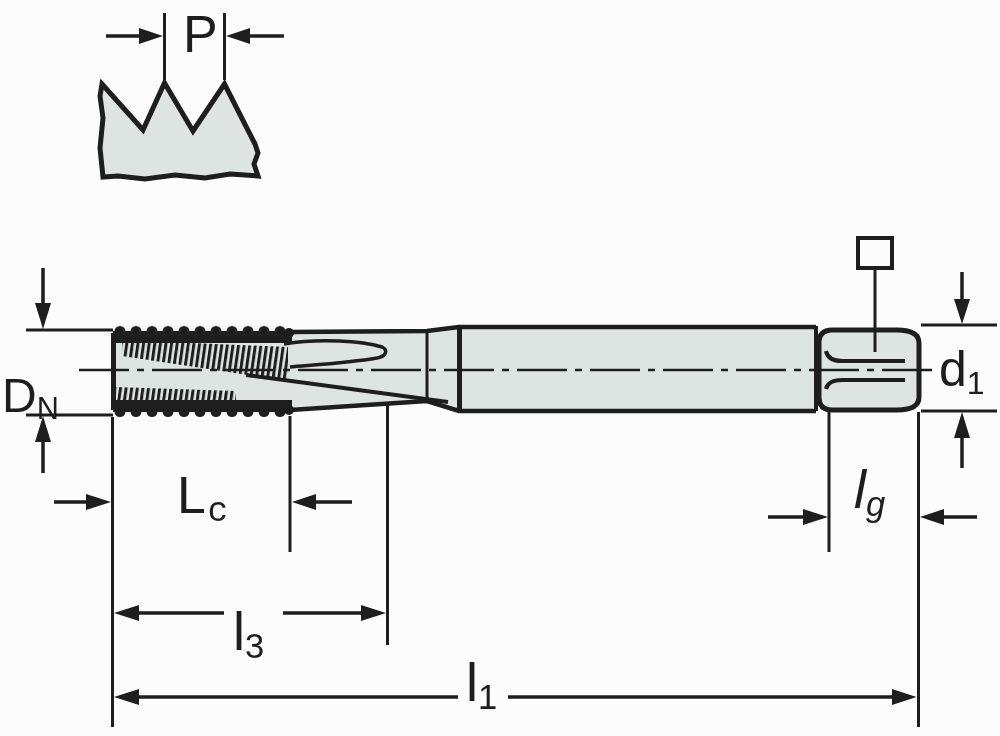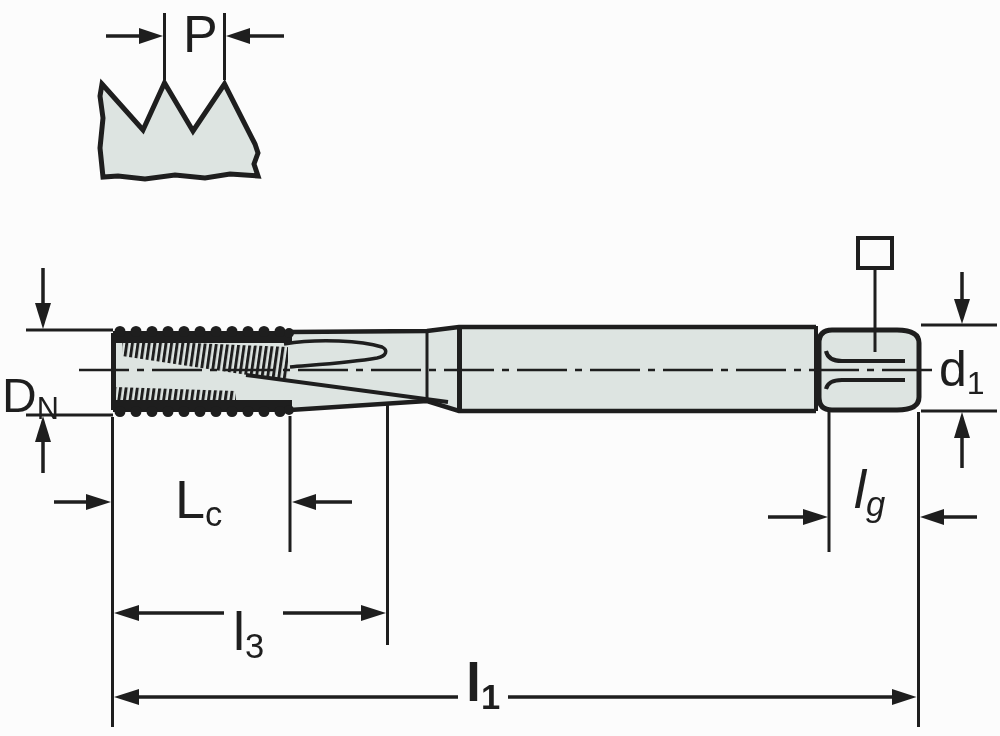--- a/index.html
+++ b/index.html
@@ -158,21 +158,21 @@
     <polygon class="ah" points="916.5,697 892,689 892,705"></polygon>
   </g>
 </svg>
 
   <span class="lbl" style="left:183px;top:8px;font-size:52px;"><span>P</span></span>
 
   <span class="lbl" style="left:2px;top:356px;font-size:48px;margin-top:16px;"><span>D</span><sub>N</sub></span>
 
   <span class="lbl" style="left:939px;top:344px;font-size:50px;"><span>d</span><sub>1</sub></span>
 
-  <span class="lbl" style="left:175px;top:472px;font-size:54px;"><span>L</span><sub>c</sub></span>
+  <span class="lbl" style="left:175px;top:472px;font-size:54px;font-family:Liberation Mono, monospace;"><span>L</span><sub>c</sub></span>
 
   <span class="lbl" style="left:233px;top:604px;font-size:54px;"><span>l</span><sub>3</sub></span>
 
-  <span class="lbl" style="left:466px;top:655px;font-size:54px;font-weight:bold;"><span>l</span><sub>1</sub></span>
+  <span class="lbl" style="left:466px;top:655px;font-size:54px;"><span>l</span><sub>1</sub></span>
 
   <span class="lbl" style="left:854px;top:462px;font-size:54px;font-style:italic;"><span>l</span><sub>g</sub></span>
 
 </div>
 
 </body></html>

